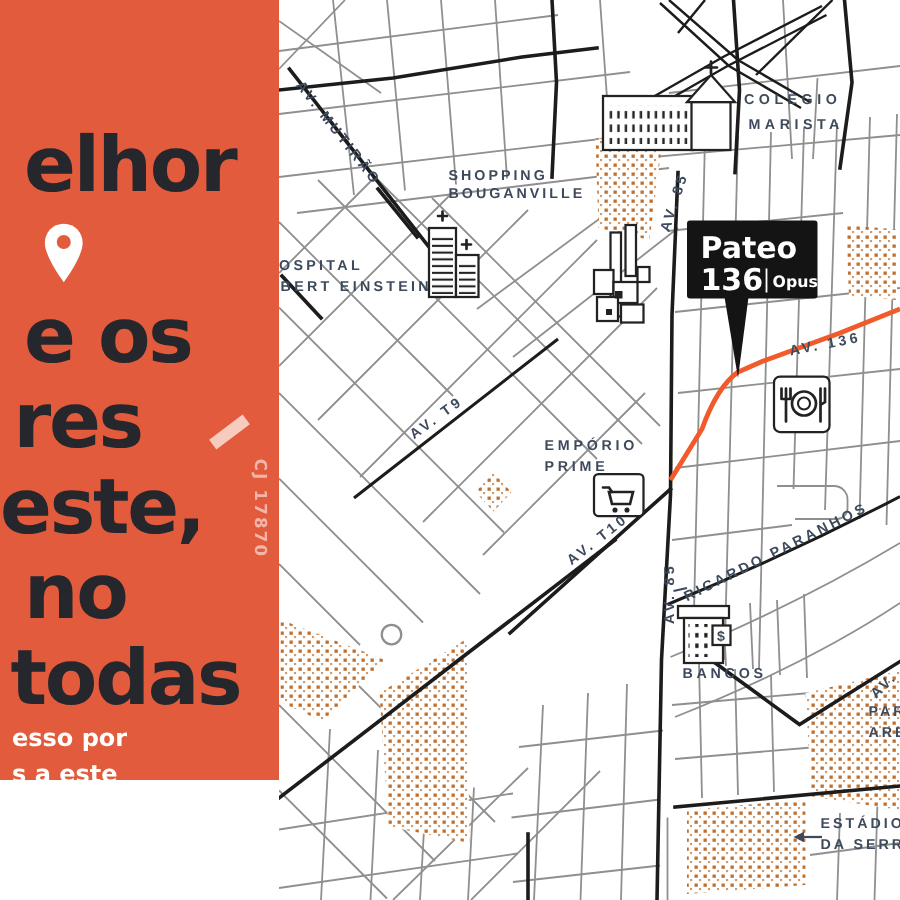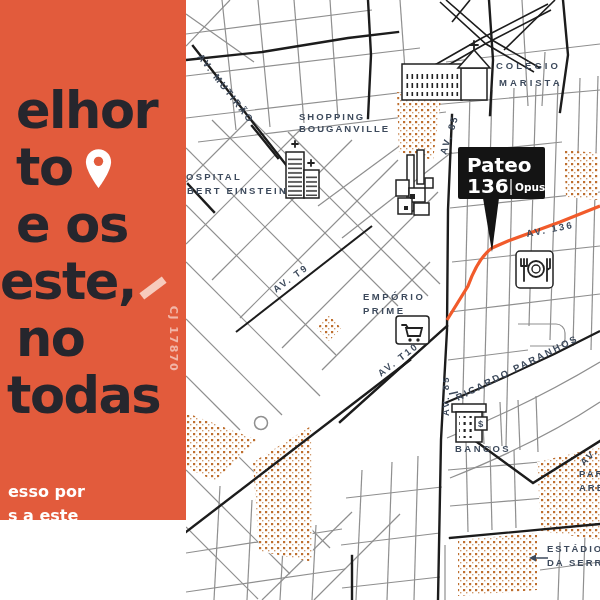--- a/index.html
+++ b/index.html
@@ -34,28 +34,30 @@
 <body>
 
 <div class="stage">
 
   <aside class="panel">
     <div class="headline">
       <div class="h-line">
           <span>elhor</span>
         </div>
       <div class="h-line">
-        <span>to</span>
         <svg class="pin" width="27" height="42" viewBox="0 0 30 46">
           <path d="M15,1 C7,1 1,7.3 1,15.2 c0,10.5 14,29 14,29 s14,-18.5 14,-29 C29,7.3 23,1 15,1 z" fill="#fff"></path>
           <circle cx="15" cy="14.5" r="5.2" fill="#E25B3C"></circle>
         </svg>
       </div>
       <div class="h-line">
           <span>e os</span>
+        </div>
+      <div class="h-line">
+          <span class="ml7">res</span>
         </div>
       <div class="h-line">
           <span class="ml16">este,</span>
         </div>
       <div class="h-line">
           <span>no</span>
         </div>
       <div class="h-line">
           <span class="ml9">todas</span>
         </div>

